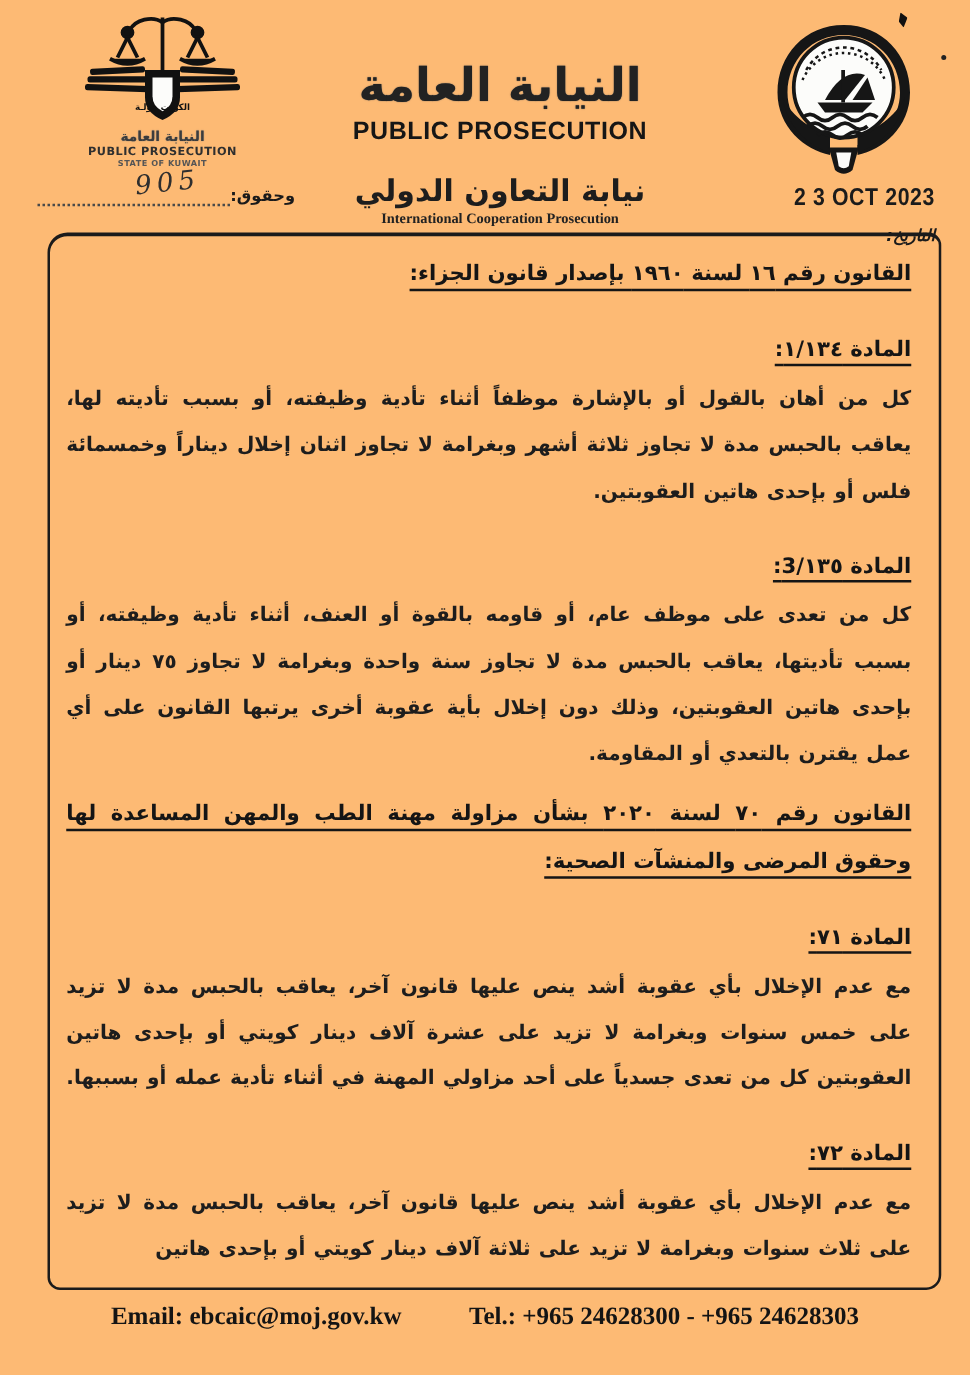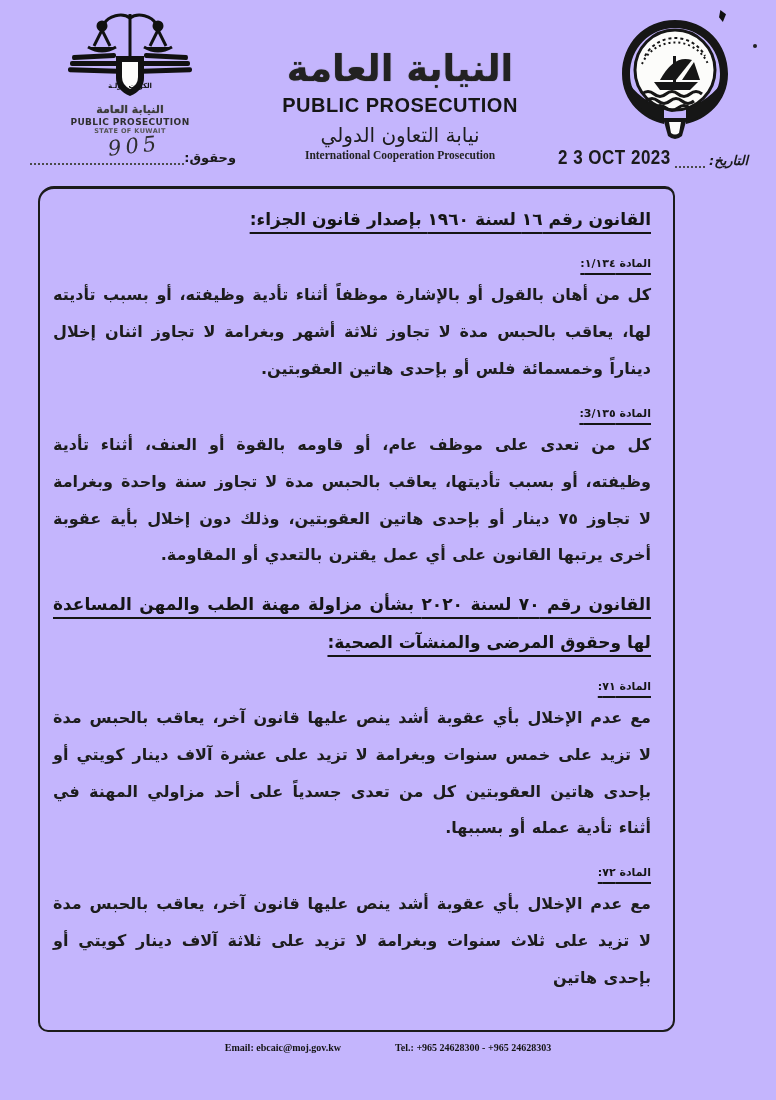--- a/index.html
+++ b/index.html
@@ -1,79 +1,79 @@
 <!DOCTYPE html>
 <html lang="ar"><head>
 <meta charset="utf-8">
 <style>
   * { margin:0; padding:0; box-sizing:border-box; }
   html,body { background:#e8e8e6; }
   .page {
     position:relative; width:776px; height:1100px; margin:0 auto;
-    background:#c4b5fd; overflow:hidden; color:#1a1a1a;
+    background:#fdba74; overflow:hidden; color:#1a1a1a;
     font-family:"DejaVu Sans", sans-serif;
   }
   
   .left-emblem { position:absolute; left:50px; top:10px; width:160px; text-align:center; }
   .left-emblem svg { display:block; margin:0 auto; }
   .le-stylized { font-size:11px; font-weight:bold; color:#3c3c3c; letter-spacing:1px;
                  text-shadow:0 0 1px #777; margin-top:1px; }
   .le-en   { font-size:9px;  font-weight:bold; color:#2f2f2f; letter-spacing:.4px; margin-top:1px; }
   .le-state{ font-size:6.5px; font-weight:bold; color:#555; letter-spacing:.4px; }
   
   .center-head { position:absolute; left:266px; top:46px; width:268px; text-align:center; direction:rtl; }
   .ch-callig { font-size:37px; font-weight:bold; line-height:1.25; color:#222;
                text-shadow:0 0 1px #555; }
   .ch-en { direction:ltr; font-size:20px; font-weight:bold; letter-spacing:.5px; color:#161616; margin-top:2px;
            font-family:"Liberation Sans","DejaVu Sans",sans-serif; }
-  .ch-dept-ar { font-size:20px; font-weight:normal; color:#1d1d1d; margin-top:6px; }
+  .ch-dept-ar { font-size:24px; font-weight:bold; color:#1d1d1d; margin-top:22px; }
   .ch-dept-en { direction:ltr; font-size:11.5px; font-weight:bold; color:#222; margin-top:2px;
                 font-family:"Liberation Serif","DejaVu Serif",serif; }
   
   .right-emblem { position:absolute; left:616px; top:16px; width:118px; }
   .date-row { position:absolute; left:558px; top:148px; width:190px;
-              display:flex; align-items:flex-end; }
+              display:flex; align-items:flex-end;flex-direction:column; }
   .date-stamp { font-family:"Liberation Sans","DejaVu Sans",sans-serif; font-weight:bold;
                 font-size:17px; letter-spacing:.5px; transform:scaleY(1.15);
                 color:#1b1b1b; white-space:nowrap; }
   .date-dots { flex:1 1 auto; border-bottom:2px dotted #4a4a4a; height:14px; margin:0 4px; }
   .date-label { direction:rtl; font-size:13px; font-weight:bold; white-space:nowrap; padding-bottom:0px;font-style:italic; }
   
   .ref-row { position:absolute; left:28px; top:150px; width:208px; display:flex; align-items:flex-end; }
   .ref-dots { flex:1 1 auto; border-bottom:2px dotted #4a4a4a; height:12px; margin-left:2px; }
   .ref-label { direction:rtl; font-size:13px; font-weight:bold; white-space:nowrap; }
   .ref-hand { position:absolute; left:80px; top:-16px; font-family:"DejaVu Serif",serif;
               font-style:italic; font-size:21px; color:#2e2e2e; transform:rotate(-6deg);
               letter-spacing:4px; }
   
   .ink-a { position:absolute; left:719px; top:10px; width:7px; height:12px; background:#111;
            clip-path:polygon(20% 0,100% 35%,55% 100%,0 60%); }
   .ink-b { position:absolute; left:753px; top:44px; width:4px; height:4px; background:#222; border-radius:50%; }
   
   .doc-box {
-    position:absolute; left:38px; top:186px; width:637px; height:846px;
+    position:absolute; left:38px; top:186px; width:715px; height:846px;
     border:2px solid #1b1b1b; border-top-width:3px;
     border-radius:16px 10px 12px 10px;
     padding:12px 22px 6px 13px; direction:rtl; overflow:hidden;
   }
   .law-title { font-size:17px; font-weight:bold; line-height:2.2; text-align:justify;
                text-decoration:underline; text-decoration-thickness:2px; text-underline-offset:7px;
                color:#151515; }
   .law-title.first { margin-bottom:14px; }
   .law-title.second { margin-top:12px; margin-bottom:6px; }
-  .article-heading { font-size:11px; font-weight:bold; line-height:2.1; margin:14px 0 2px;
+  .article-heading { font-size:17px; font-weight:bold; line-height:2.1; margin:25px 0 2px;
                      text-decoration:underline; text-decoration-thickness:2px; text-underline-offset:6px;
                      color:#151515; }
   .article-body { font-size:16px; font-weight:bold; line-height:2.3; text-align:justify;
                   color:#1d1d1d; margin-bottom:6px; word-spacing:1px; }
   
   .footer { position:absolute; left:0; top:1042px; width:776px; display:flex;
             justify-content:center; gap:54px; direction:ltr;
             font-family:"Liberation Serif","DejaVu Serif",serif;
-            font-size:10px; font-weight:bold; color:#141414; }
+            font-size:20px; font-weight:bold; color:#141414; }
   .footer .pair { white-space:nowrap; }
 </style>
 </head>
 <body>
 
 <div class="page">
 
   <div class="left-emblem">
     <span>
       <svg width="132" height="92" viewBox="0 0 132 92">

